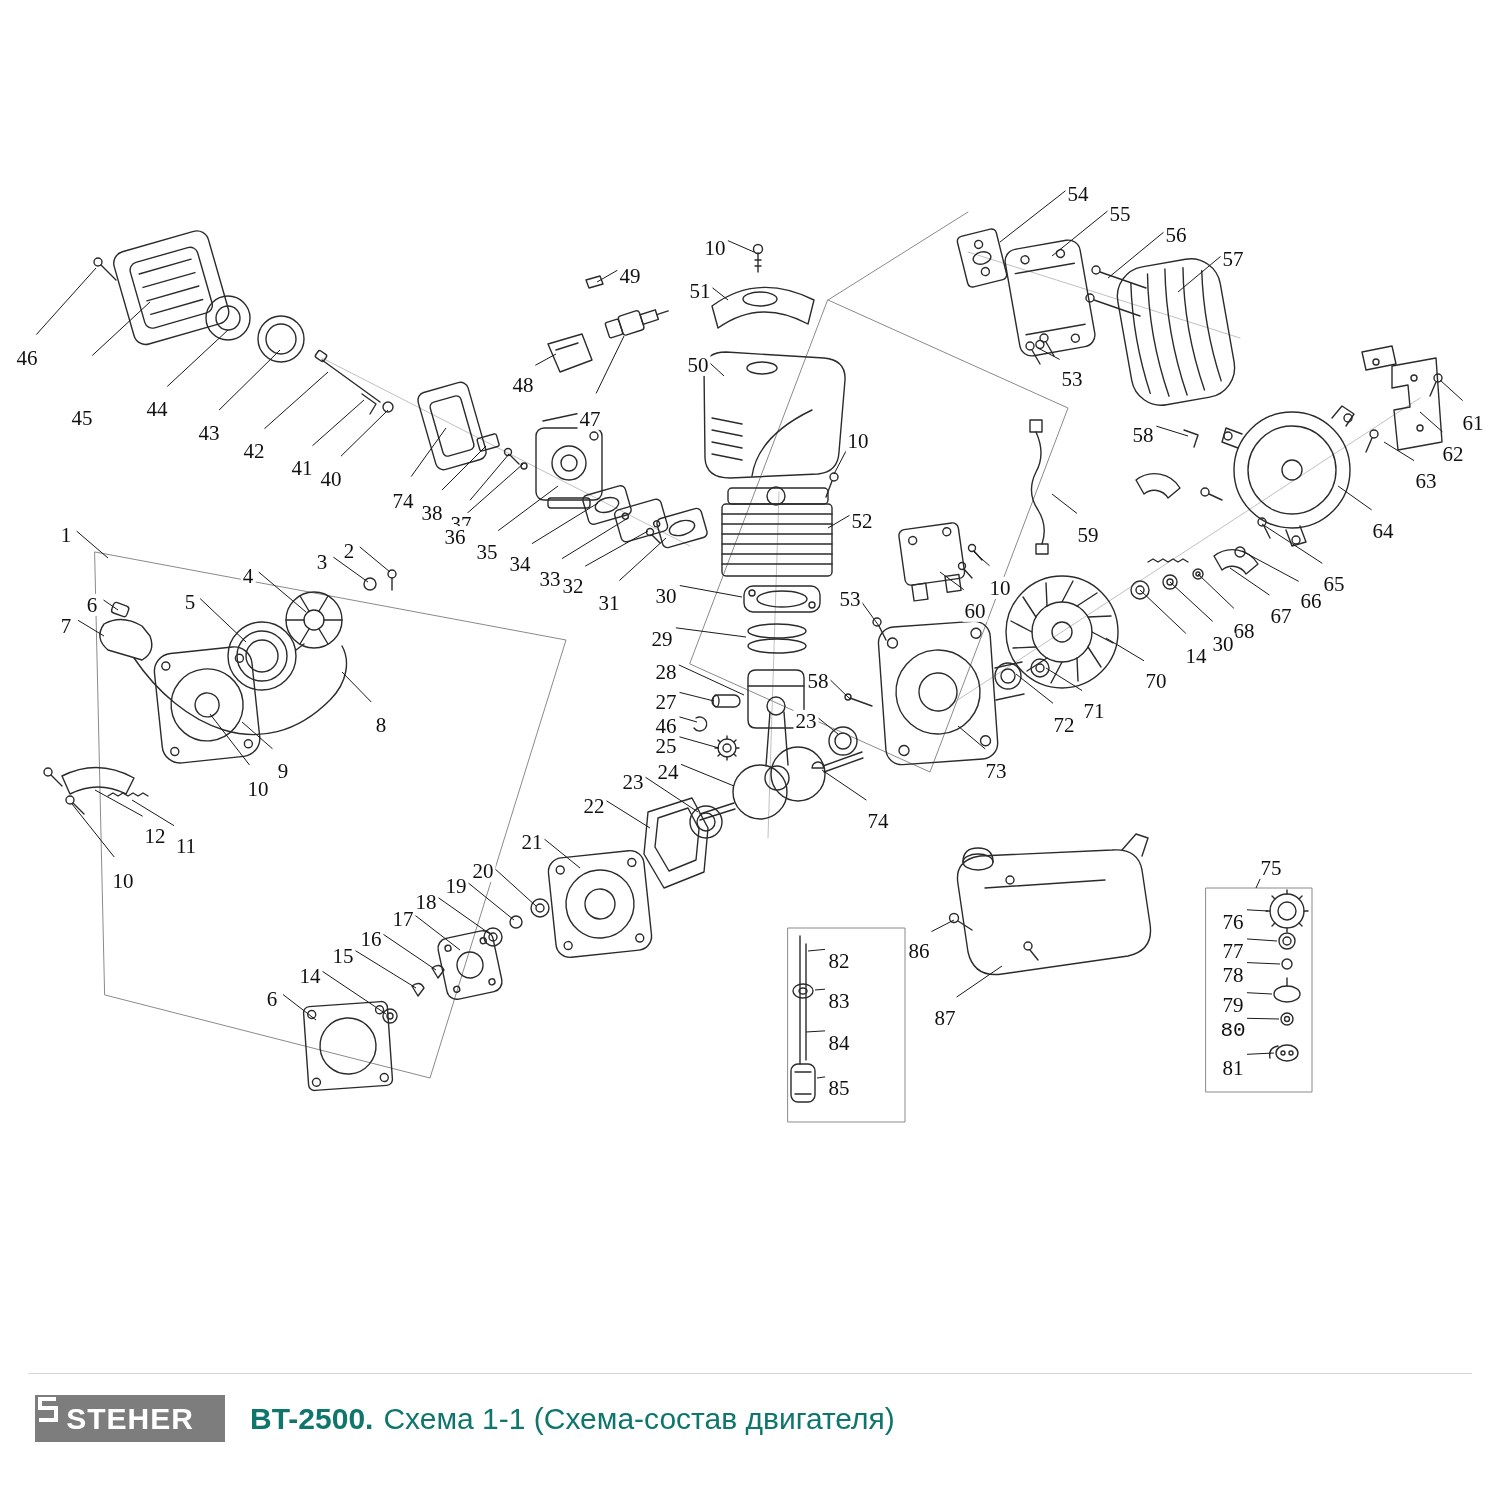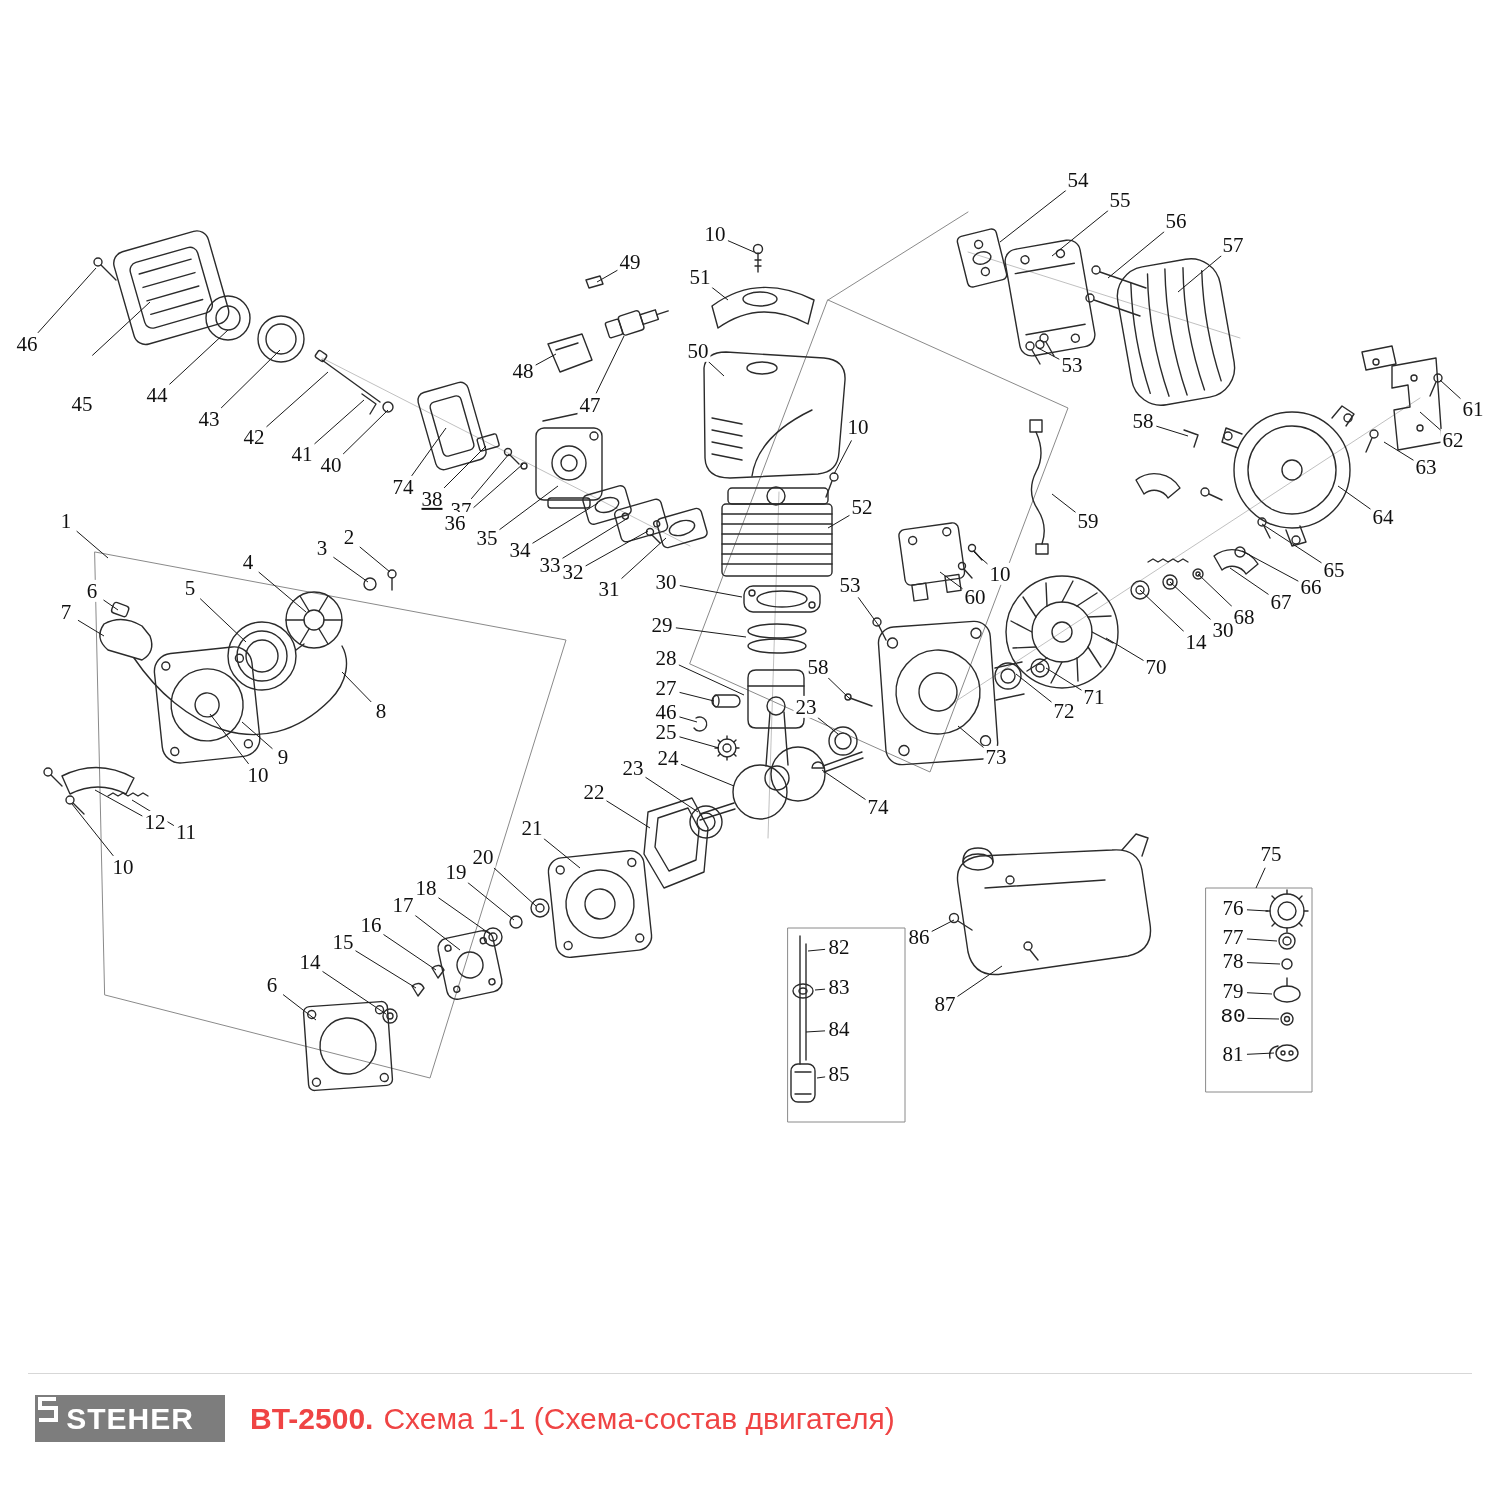--- a/index.html
+++ b/index.html
@@ -1,33 +1,33 @@
 <!DOCTYPE html>
 <html><head>
 <meta charset="utf-8">
 <style>
   html,body{margin:0;padding:0;background:#fff;}
   .stage{
     position:relative;width:1500px;height:1500px;background:#ffffff;
     overflow:hidden;font-family:"Liberation Sans",sans-serif;
   }
   svg{position:absolute;left:0;top:0;}
-  #labels{position:absolute;left:0;top:0;width:1500px;height:1072px;pointer-events:none;}
+  #labels{position:absolute;left:0;top:14px;width:1500px;height:1072px;pointer-events:none;}
   .part-label{
     position:absolute;transform:translate(-50%,-55%);
     font-family:"Liberation Serif","DejaVu Serif",serif;
     font-size:21px;color:#101010;background:#ffffff;padding:0 2px;line-height:1.05;
   }
   .footer-divider{position:absolute;left:28px;right:28px;top:1373px;height:1px;background:#d7d7d7;}
   .brand-box{
     position:absolute;left:35px;top:1395px;width:190px;height:47px;background:#7d7d7d;
     color:#fff;display:flex;align-items:center;justify-content:center;gap:9px;
   }
   .brand-name{font-weight:bold;font-size:30px;letter-spacing:1px;}
-  .caption{position:absolute;left:250px;top:1402px;font-size:30px;color:#ef4444;white-space:nowrap;}
+  .caption{position:absolute;left:250px;top:1402px;font-size:30px;color:#0f766e;white-space:nowrap;}
   .caption .model{font-weight:bold;margin-right:10px;}
 </style>
 </head>
 <body>
 
 <div class="stage">
 
 <svg id="art" width="1500" height="1500" viewBox="0 0 1500 1500">
   <g fill="none" stroke="#2b2b2b" stroke-width="1.4" stroke-linecap="round" stroke-linejoin="round">
 
@@ -602,21 +602,21 @@
       <span class="part-label" style="left: 1473px; top: 410px;">61</span>
       <span class="part-label" style="left: 209px; top: 420px;">43</span>
       <span class="part-label" style="left: 1143px; top: 422px;">58</span>
       <span class="part-label" style="left: 858px; top: 428px;">10</span>
       <span class="part-label" style="left: 254px; top: 438px;">42</span>
       <span class="part-label" style="left: 1453px; top: 441px;">62</span>
       <span class="part-label" style="left: 302px; top: 455px;">41</span>
       <span class="part-label" style="left: 331px; top: 466px;">40</span>
       <span class="part-label" style="left: 1426px; top: 468px;">63</span>
       <span class="part-label" style="left: 403px; top: 488px;">74</span>
-      <span class="part-label" style="left: 432px; top: 500px; text-decoration: underline;">38</span>
+      <span class="part-label" style="left: 432px; top: 500px;">38</span>
       <span class="part-label" style="left: 862px; top: 508px;">52</span>
       <span class="part-label" style="left: 461px; top: 511px;">37</span>
       <span class="part-label" style="left: 1383px; top: 518px;">64</span>
       <span class="part-label" style="left: 66px; top: 522px;">1</span>
       <span class="part-label" style="left: 1088px; top: 522px;">59</span>
       <span class="part-label" style="left: 455px; top: 524px;">36</span>
       <span class="part-label" style="left: 349px; top: 538px;">2</span>
       <span class="part-label" style="left: 487px; top: 539px;">35</span>
       <span class="part-label" style="left: 322px; top: 549px;">3</span>
       <span class="part-label" style="left: 520px; top: 551px;">34</span>

